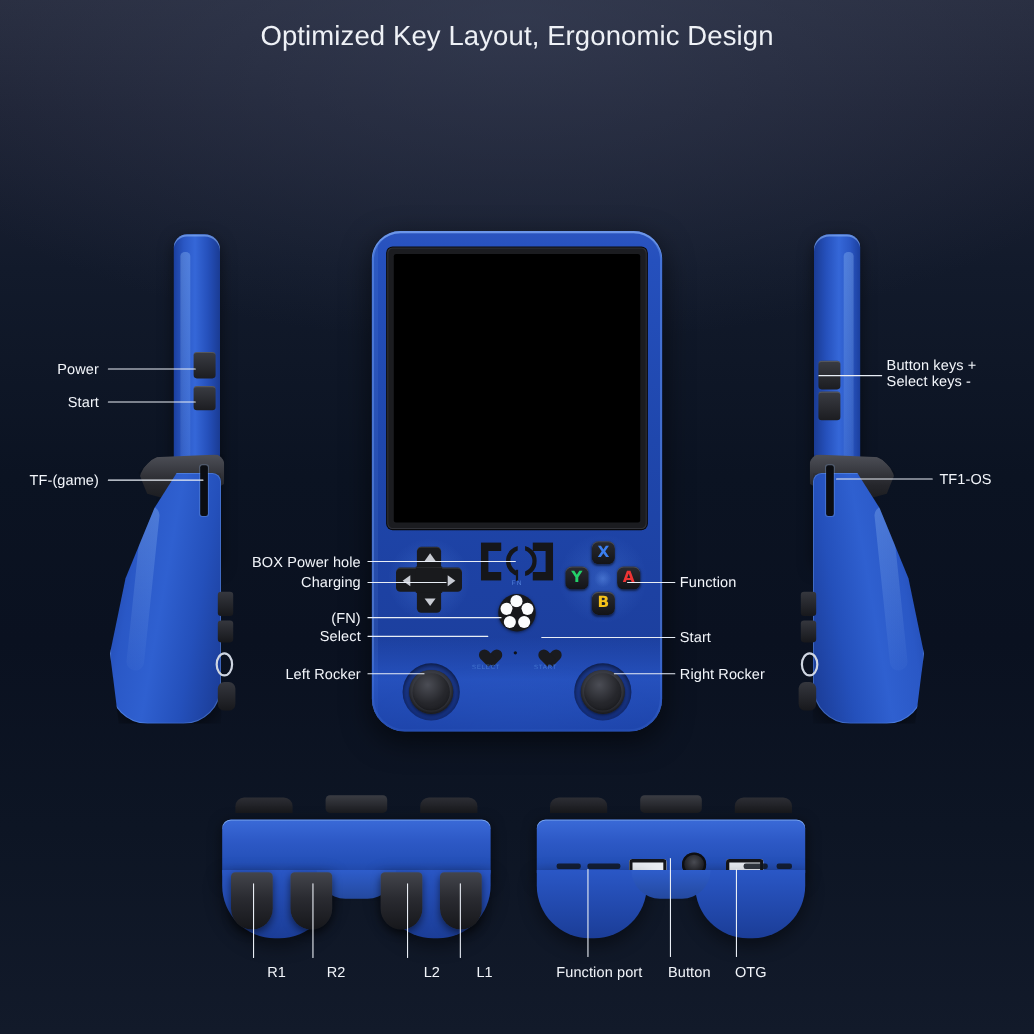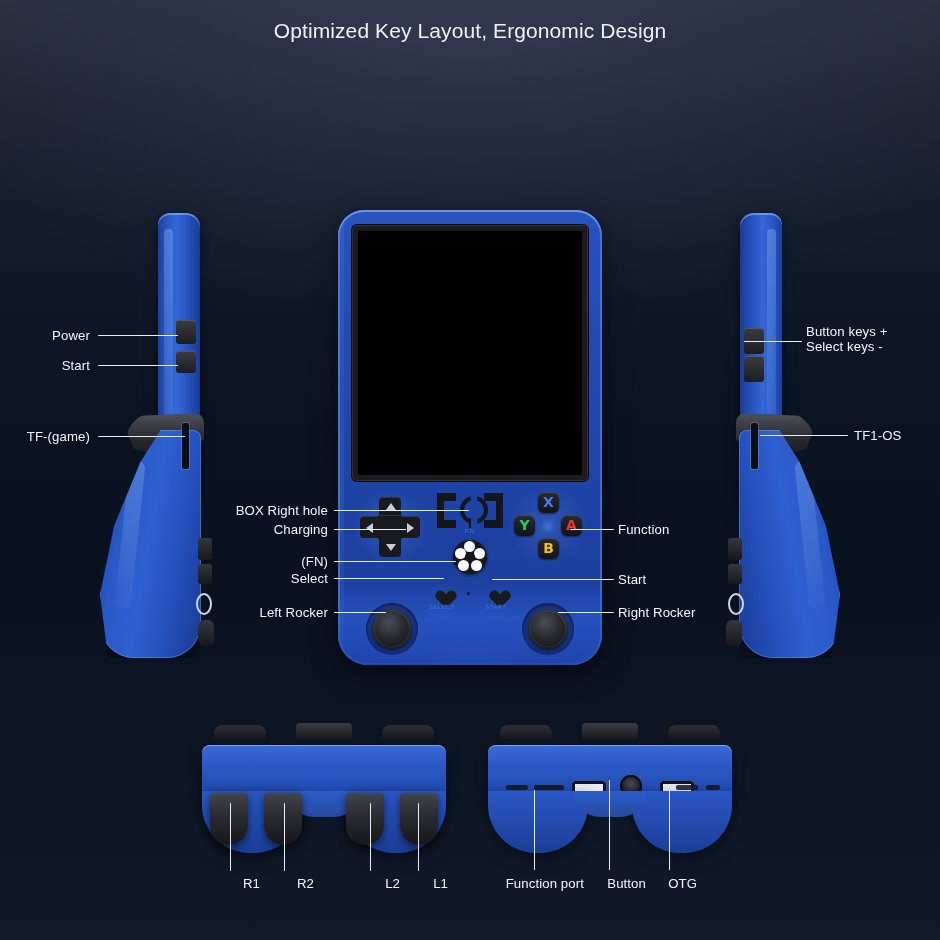--- a/index.html
+++ b/index.html
@@ -19,21 +19,21 @@
   .hdr{position:absolute;left:0;top:0;width:940px;text-align:center;}
   .title{
     margin:0;padding-top:47px;
     font-size:56px;line-height:1;font-weight:800;letter-spacing:-.5px;
     color:#9b30e8;
     text-shadow:0 0 22px rgba(150,50,230,.30);
     font-family:"DejaVu Sans","Liberation Sans",sans-serif;
   }
   .subtitle{
     margin:0;padding-top:19px;
-    font-size:21px;font-weight:400;color:#eef1f6;letter-spacing:.1px;
+    font-size:25px;font-weight:400;color:#eef1f6;letter-spacing:.1px;
   }
 
   
   .lab{
     position:absolute;font-size:13.2px;color:#f2f5fa;white-space:nowrap;
     letter-spacing:.1px;
   }
   .lab.r{text-align:right;}
   .lab.c{text-align:right;}
   .ln{position:absolute;background:#e9eef6;height:1.4px;border-radius:1px;}
@@ -383,21 +383,21 @@
   <div class="lab r" style="left:0;top:429px;width:90px">TF-(game)</div>
   <div class="ln" style="left:98px;top:436px;width:87px"></div>
 
   <div class="lab" style="left:806px;top:324px">Button keys +</div>
   <div class="lab" style="left:806px;top:339px">Select keys -</div>
   <div class="ln" style="left:744px;top:341px;width:58px"></div>
 
   <div class="lab" style="left:854px;top:428px">TF1-OS</div>
   <div class="ln" style="left:760px;top:435px;width:88px"></div>
 
-  <div class="lab r" style="left:150px;top:503px;width:178px">BOX Right hole</div>
+  <div class="lab r" style="left:150px;top:503px;width:178px">BOX Power hole</div>
   <div class="ln" style="left:334px;top:510px;width:135px"></div>
 
   <div class="lab r" style="left:150px;top:522px;width:178px">Charging</div>
   <div class="ln" style="left:334px;top:529px;width:72px"></div>
 
   <div class="lab r" style="left:150px;top:554px;width:178px">(FN)</div>
   <div class="ln" style="left:334px;top:561px;width:122px"></div>
 
   <div class="lab r" style="left:150px;top:571px;width:178px">Select</div>
   <div class="ln" style="left:334px;top:578px;width:110px"></div>

